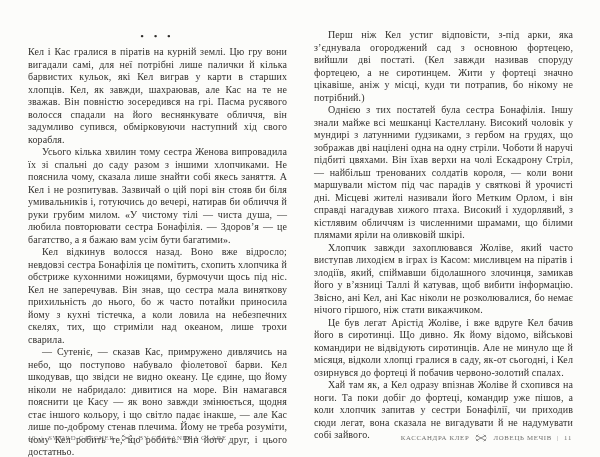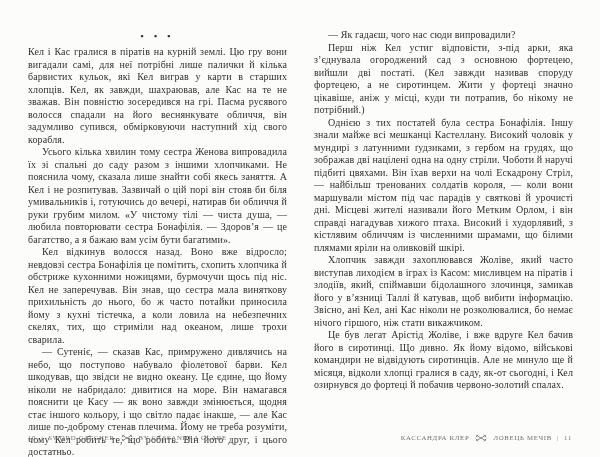--- a/index.html
+++ b/index.html
@@ -61,25 +61,25 @@
     <div id="left-paragraphs">
         <p class="para">Кел і Кас гралися в піратів на курній землі. Цю гру вони вигадали самі, для неї потрібні лише палички й кілька барвистих кульок, які Кел виграв у карти в старших хлопців. Кел, як завжди, шахраював, але Кас на те не зважав. Він повністю зосередився на грі. Пасма русявого волосся спадали на його веснянкувате обличчя, він задумливо супився, обмірковуючи наступний хід свого корабля.</p>
         <p class="para indent">Усього кілька хвилин тому сестра Женова випровадила їх зі спальні до саду разом з іншими хлопчиками. Не пояснила чому, сказала лише знайти собі якесь заняття. А Кел і не розпитував. Зазвичай о цій порі він стояв би біля умивальників і, готуючись до вечері, натирав би обличчя й руки грубим милом. «У чистому тілі — чиста душа, — любила повторювати сестра Бонафілія. — Здоров’я — це багатство, а я бажаю вам усім бути багатими».</p>
         <p class="para indent">Кел відкинув волосся назад. Воно вже відросло; невдовзі сестра Бонафілія це помітить, схопить хлопчика й обстриже кухонними ножицями, бурмочучи щось під ніс. Кел не заперечував. Він знав, що сестра мала виняткову прихильність до нього, бо ж часто потайки приносила йому з кухні тістечка, а коли ловила на небезпечних скелях, тих, що стриміли над океаном, лише трохи сварила.</p>
         <p class="para indent">— Сутеніє, — сказав Кас, примружено дивлячись на небо, що поступово набувало фіолетової барви. Кел шкодував, що звідси не видно океану. Це єдине, що йому ніколи не набридало: дивитися на море. Він намагався пояснити це Касу — як воно завжди змінюється, щодня стає іншого кольору, і що світло падає інакше, — але Кас лише по-доброму стенав плечима. Йому не треба розуміти, чому Кел робить те, що робить. Він його друг, і цього достатньо.</p>
       </div>
   </div>
 
   <div class="page-col page-right">
     <div id="right-paragraphs">
-        <p class="para indent">— Як гадаєш, чого нас сюди випровадили?</p>
         <p class="para indent">Перш ніж Кел устиг відповісти, з-під арки, яка з’єднувала огороджений сад з основною фортецею, вийшли дві постаті. (Кел завжди називав споруду фортецею, а не сиротинцем. Жити у фортеці значно цікавіше, аніж у місці, куди ти потрапив, бо нікому не потрібний.)</p>
         <p class="para indent">Однією з тих постатей була сестра Бонафілія. Іншу знали майже всі мешканці Кастеллану. Високий чоловік у мундирі з латунними ґудзиками, з гербом на грудях, що зображав дві націлені одна на одну стріли. Чоботи й наручі підбиті цвяхами. Він їхав верхи на чолі Ескадрону Стріл, — найбільш тренованих солдатів короля, — коли вони маршували містом під час парадів у святкові й урочисті дні. Місцеві жителі називали його Метким Орлом, і він справді нагадував хижого птаха. Високий і худорлявий, з кістлявим обличчям із численними шрамами, що білими плямами яріли на оливковій шкірі.</p>
         <p class="para indent">Хлопчик завжди захоплювався Жоліве, який часто виступав лиходієм в іграх із Касом: мисливцем на піратів і злодіїв, який, спіймавши бідолашного злочинця, замикав його у в’язниці Таллі й катував, щоб вибити інформацію. Звісно, ані Кел, ані Кас ніколи не розколювалися, бо немає нічого гіршого, ніж стати викажчиком.</p>
         <p class="para indent">Це був легат Арістід Жоліве, і вже вдруге Кел бачив його в сиротинці. Що дивно. Як йому відомо, військові командири не відвідують сиротинців. Але не минуло ще й місяця, відколи хлопці гралися в саду, як-от сьогодні, і Кел озирнувся до фортеці й побачив червоно-золотий спалах.</p>
+        <p class="para indent">Хай там як, а Кел одразу впізнав Жоліве й схопився на ноги. Та поки добіг до фортеці, командир уже пішов, а коли хлопчик запитав у сестри Бонафілії, чи приходив сюди легат, вона сказала не вигадувати й не надумувати собі зайвого.</p>
       </div>
   </div>
 
   <div class="footer footer-left">
     <span>10</span>
     <span class="bar">|</span>
     <span>SWORD CATCHER</span>
     <span class="swords-icon">
       <svg width="12" height="8" viewBox="0 0 24 16">
         <g stroke="#70706e" stroke-width="1.6" fill="none" stroke-linecap="round">

